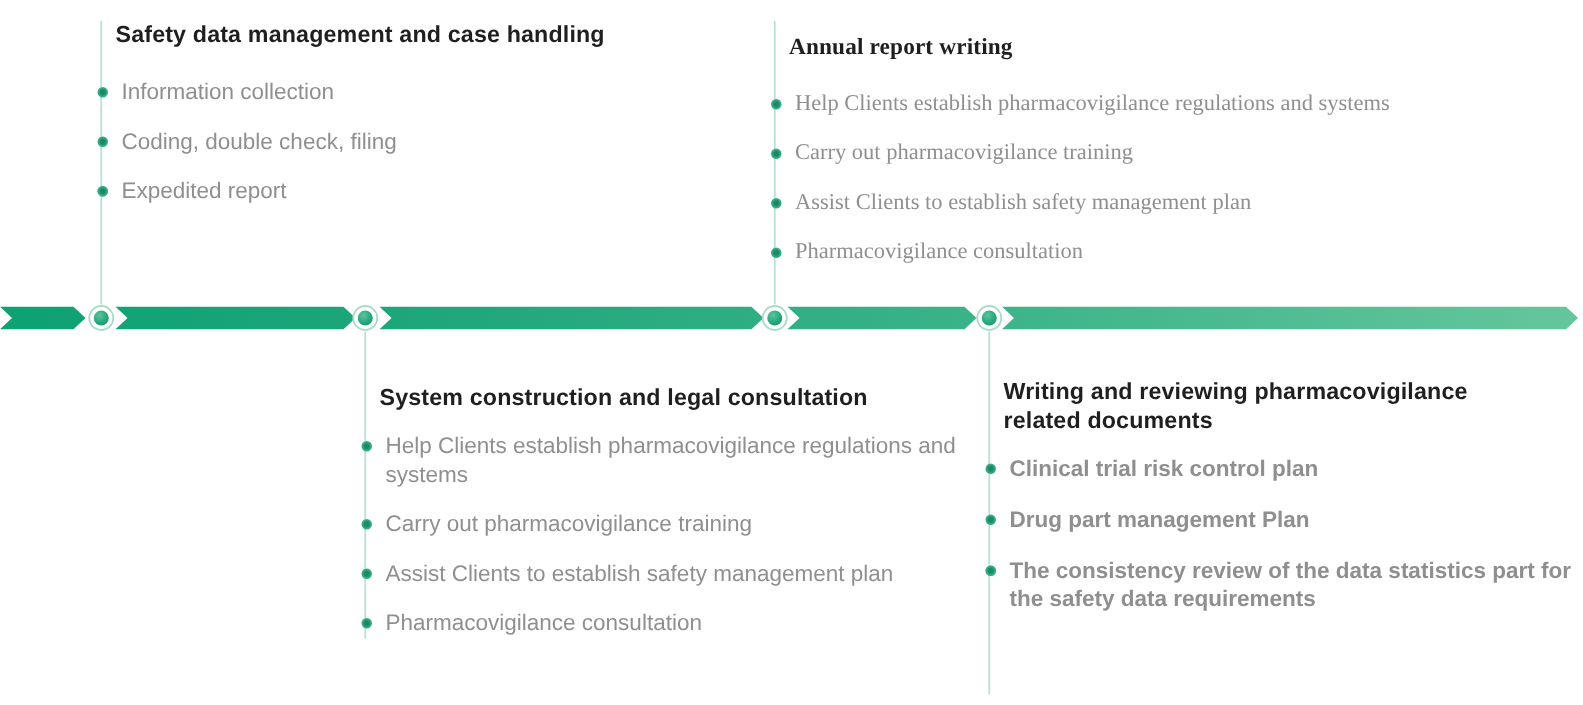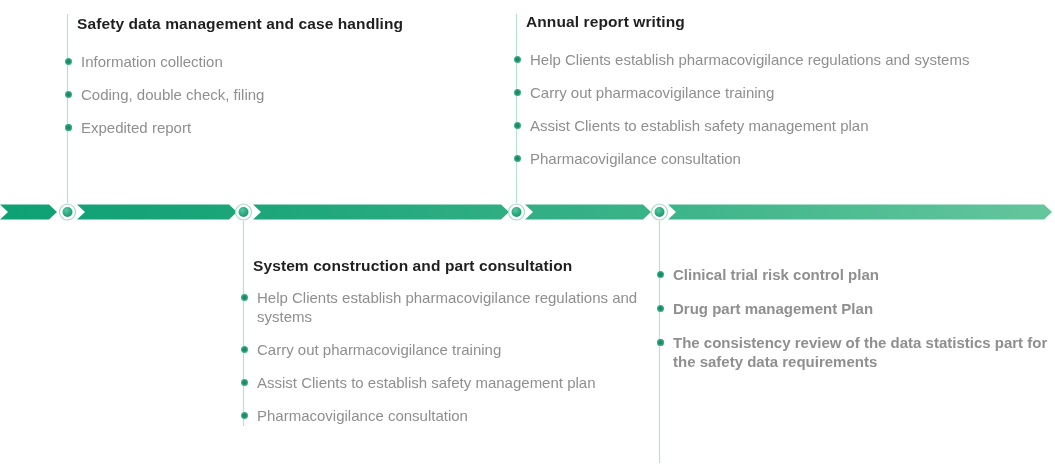--- a/index.html
+++ b/index.html
@@ -56,21 +56,21 @@
     position: absolute;
     left: 1px;
     top: 6px;
     width: 7px;
     height: 7px;
     border-radius: 50%;
     background: radial-gradient(circle at 50% 50%,
       #1e8766 0%, #1e8766 28%, #31a981 55%, #52bd94 100%);
   }
   #sec1 { left: 60px;  top: 14px;  width: 432px; }
-  #sec2 { left: 509px; top: 12px;  width: 532px; }
+  #sec2 { left: 509px; top: 22px;  width: 532px; font-family: Liberation Serif, serif; }
   #sec3 { left: 236px; top: 256px; width: 414px; }
   #sec4 { left: 652px; top: 252px; width: 400px; }
 </style>
 </head>
 <body>
 
 <div id="canvas">
 
   <svg id="timeline-svg" viewBox="0 0 1055 470" xmlns="http://www.w3.org/2000/svg">
     <defs>
@@ -153,21 +153,21 @@
         <span>Assist Clients to establish safety management plan</span>
       </li>
       <li class="item">
         <span class="dot"></span>
         <span>Pharmacovigilance consultation</span>
       </li>
     </ul>
   </section>
 
   <section class="sec sec-bottom" id="sec3">
-    <h2 class="sec-title">System construction and part consultation</h2>
+    <h2 class="sec-title">System construction and legal consultation</h2>
     <ul class="items">
       <li class="item">
         <span class="dot"></span>
         <span>Help Clients establish pharmacovigilance regulations and systems</span>
       </li>
       <li class="item">
         <span class="dot"></span>
         <span>Carry out pharmacovigilance training</span>
       </li>
       <li class="item">
@@ -175,20 +175,21 @@
         <span>Assist Clients to establish safety management plan</span>
       </li>
       <li class="item">
         <span class="dot"></span>
         <span>Pharmacovigilance consultation</span>
       </li>
     </ul>
   </section>
 
   <section class="sec sec-bottom" id="sec4">
+    <h2 class="sec-title">Writing and reviewing pharmacovigilance related documents</h2>
     <ul class="items">
       <li class="item">
         <span class="dot"></span>
         <span>Clinical trial risk control plan</span>
       </li>
       <li class="item">
         <span class="dot"></span>
         <span>Drug part management Plan</span>
       </li>
       <li class="item">

